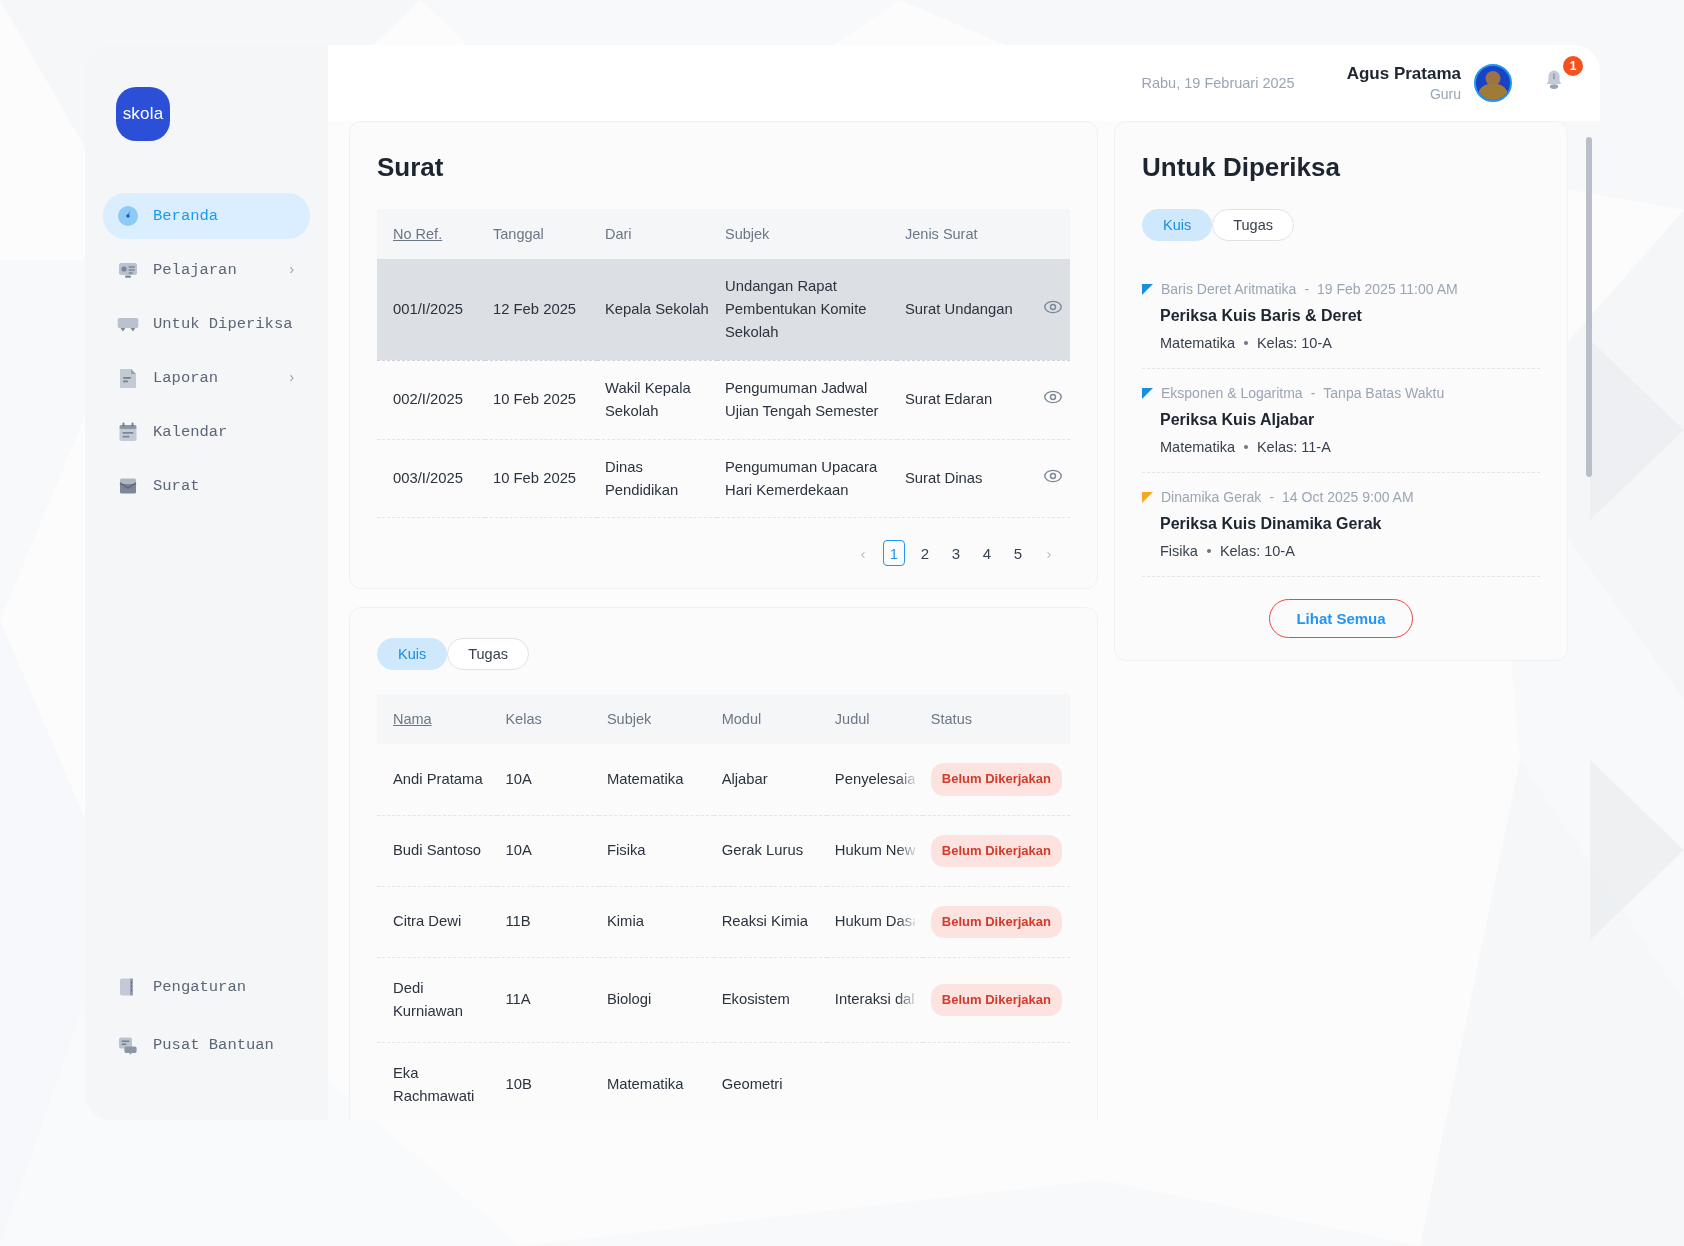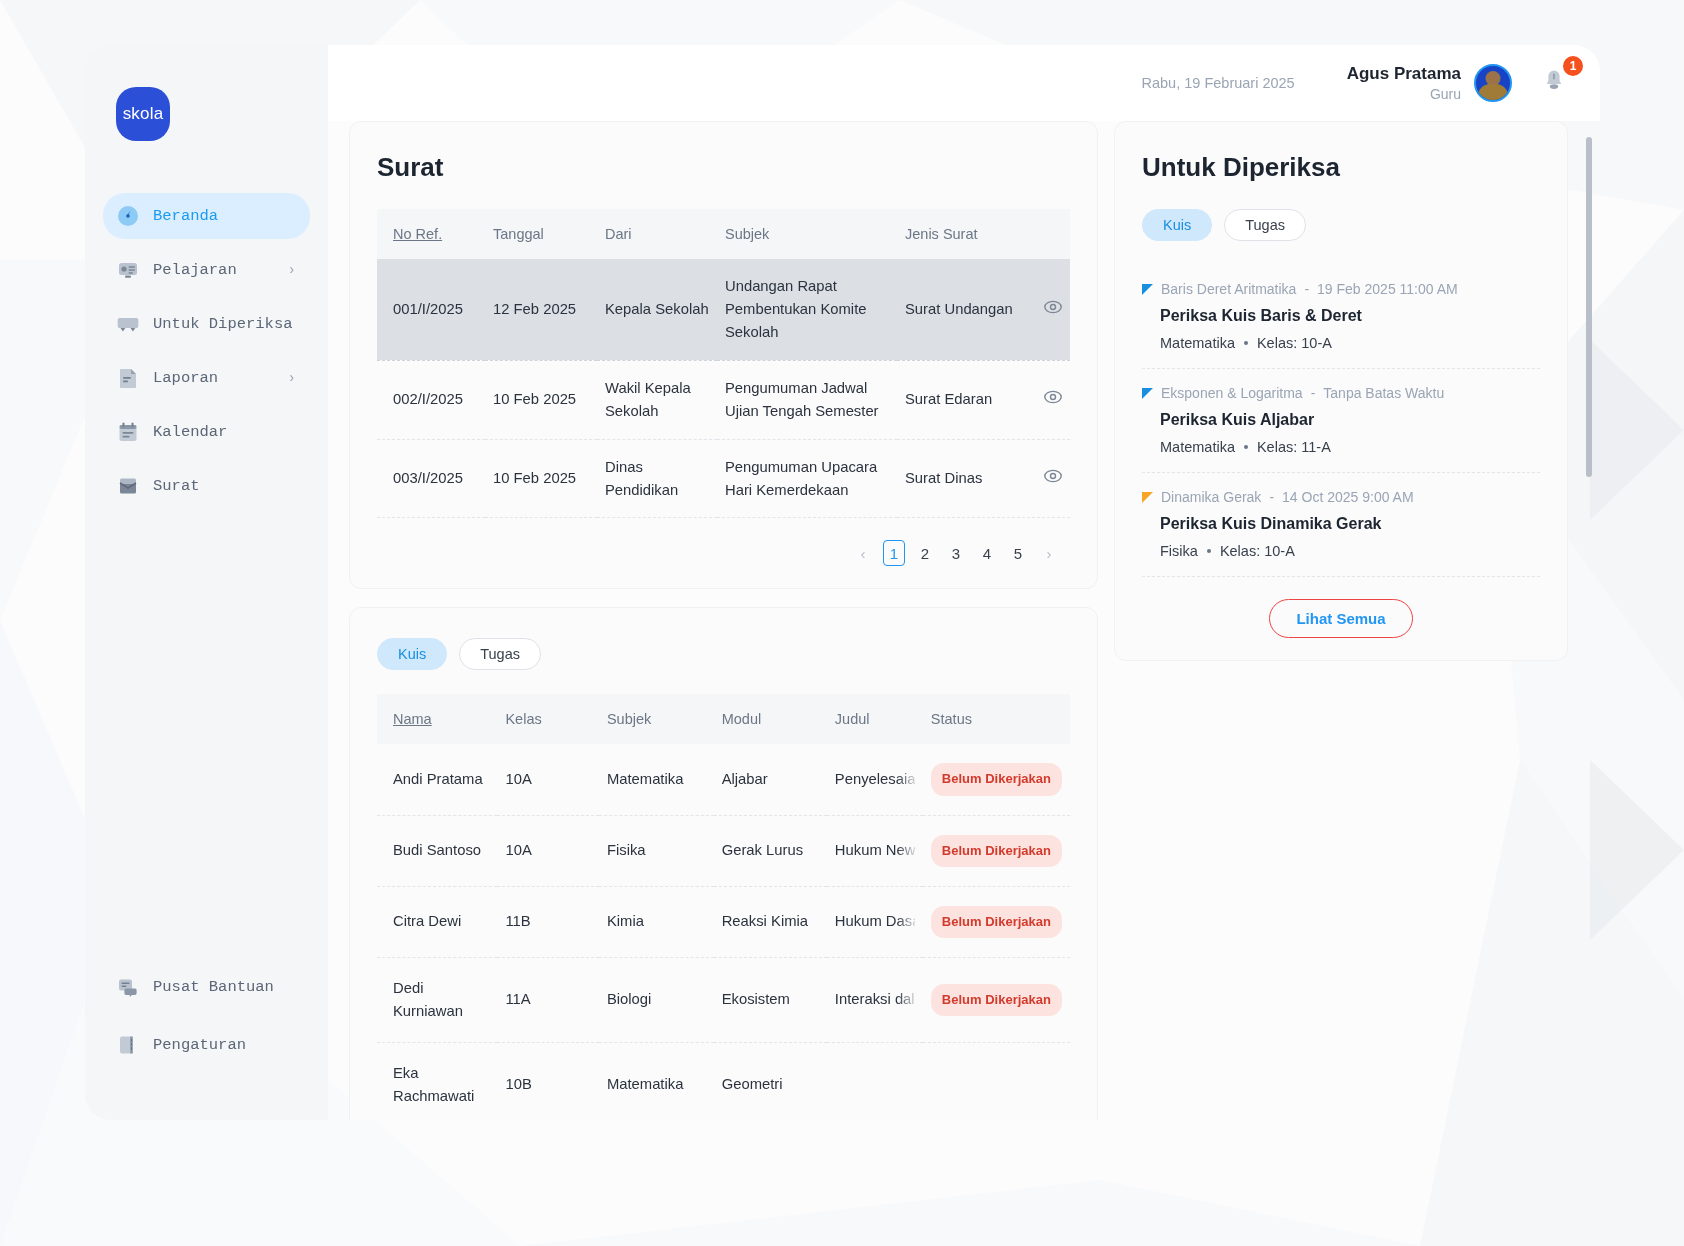--- a/index.html
+++ b/index.html
@@ -176,21 +176,21 @@
   .pg {
     min-width: 22px; height: 26px; padding: 0 5px;
     display: flex; align-items: center; justify-content: center;
     font-size: 15px; color: #39414c; cursor: pointer;
     border-radius: 4px; background: transparent; border: 1px solid transparent;
   }
   .pg.active { border-color: #2196f3; color: #2196f3; }
   .pg.arrow { color: #b4bcc6; }
 
   
-  .tabs { display: flex; gap: 12px; margin-bottom: 24px; }
+  .tabs { display: flex; gap: 0; margin-bottom: 24px; }
   .tab {
     height: 32px; padding: 0 20px; border-radius: 16px;
     display: flex; align-items: center; justify-content: center;
     font-size: 14.5px; cursor: pointer;
     border: 1px solid #dfe3e8; color: #39414c; background: #fff;
   }
   .tab.active { background: #cfe8fc; border-color: #cfe8fc; color: #1a8fe0; }
 
   
   .rv-item { padding: 16px 0 17px 0; border-bottom: 1px dashed #e2e5e9; }
@@ -336,39 +336,39 @@
         <span class="nav-label">Surat</span>
       </div>
     </nav>
 
     <div class="nav-spacer"></div>
 
     <div class="nav-bottom">
       <div class="nav-item">
         <span class="nav-ico">
           <svg width="22" height="22" viewBox="0 0 22 22">
-            <rect x="2" y="3.5" width="13" height="11" rx="2" fill="#b9c2ce"></rect>
-            <rect x="4.5" y="6.5" width="8" height="1.5" rx=".75" fill="#72808f"></rect>
-            <rect x="4.5" y="9.6" width="5" height="1.5" rx=".75" fill="#72808f"></rect>
-            <path d="M9 12.5 h9 a1.6 1.6 0 0 1 1.6 1.6 v3.2 a1.6 1.6 0 0 1 -1.6 1.6 h-3 l-2.2 2.2 v-2.2 h-3.8 a1.6 1.6 0 0 1 -1.6 -1.6 v-3.2 A1.6 1.6 0 0 1 9 12.5 Z" fill="#8b97a6"></path>
-          </svg>
-        </span>
-        <span class="nav-label">Pusat Bantuan</span>
-      </div>
-      <div class="nav-item">
-        <span class="nav-ico">
-          <svg width="22" height="22" viewBox="0 0 22 22">
             <rect x="3" y="2.5" width="12" height="17" rx="2" fill="#c2cad5"></rect>
             <rect x="13.2" y="2.5" width="2.6" height="17" fill="#8b97a6"></rect>
             <rect x="14" y="5" width="1" height="2.4" rx=".5" fill="#5f6b7a"></rect>
             <rect x="14" y="9" width="1" height="2.4" rx=".5" fill="#5f6b7a"></rect>
             <rect x="14" y="13" width="1" height="2.4" rx=".5" fill="#5f6b7a"></rect>
           </svg>
         </span>
         <span class="nav-label">Pengaturan</span>
+      </div>
+      <div class="nav-item">
+        <span class="nav-ico">
+          <svg width="22" height="22" viewBox="0 0 22 22">
+            <rect x="2" y="3.5" width="13" height="11" rx="2" fill="#b9c2ce"></rect>
+            <rect x="4.5" y="6.5" width="8" height="1.5" rx=".75" fill="#72808f"></rect>
+            <rect x="4.5" y="9.6" width="5" height="1.5" rx=".75" fill="#72808f"></rect>
+            <path d="M9 12.5 h9 a1.6 1.6 0 0 1 1.6 1.6 v3.2 a1.6 1.6 0 0 1 -1.6 1.6 h-3 l-2.2 2.2 v-2.2 h-3.8 a1.6 1.6 0 0 1 -1.6 -1.6 v-3.2 A1.6 1.6 0 0 1 9 12.5 Z" fill="#8b97a6"></path>
+          </svg>
+        </span>
+        <span class="nav-label">Pusat Bantuan</span>
       </div>
     </div>
   </aside>
 
   <div class="main">
 
     <header class="topbar">
       <div class="date">Rabu, 19 Februari 2025</div>
 
       <div class="user">

